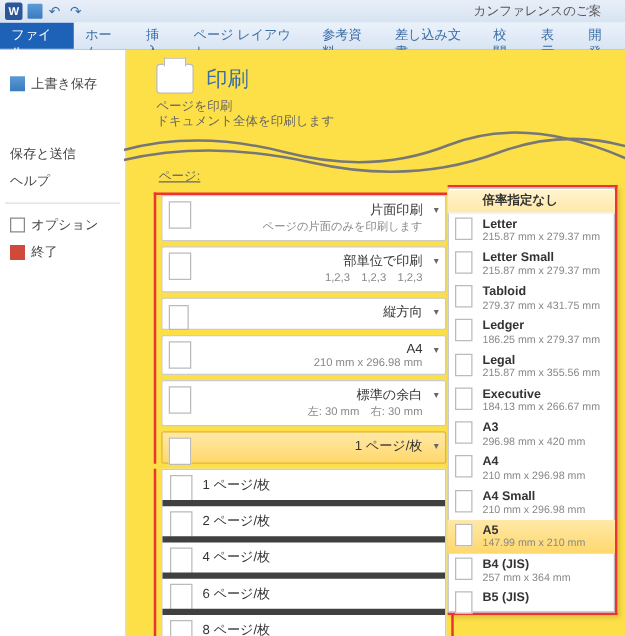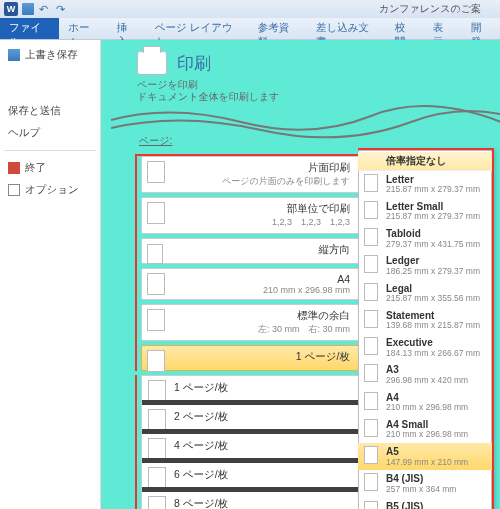--- a/index.html
+++ b/index.html
@@ -9,27 +9,27 @@
   .qat { display: flex; gap: 5px; align-items: center; }
   .qat span { width: 12px; height: 12px; display: block; }
   .save-ico { background: linear-gradient(#5b9bd5,#3a7bbf); border-radius: 1px; }
   .undo-ico::before { content:"↶"; color:#3a6ea5; font-size:11px; }
   .redo-ico::before { content:"↷"; color:#3a6ea5; font-size:11px; }
   .doctitle { position: absolute; right: 19px; font-size: 10px; color: #555; }
   .ribbon-tabs { height: 22px; background: linear-gradient(#eaf1fb,#d9e5f3); display: flex; align-items: stretch; border-bottom: 1px solid #b8cde2; }
   .tab { padding: 3px 9px; font-size: 10.5px; color: #3a6ea5; cursor: pointer; }
   .tab.file { background: #1e62b8; color: #fff; }
   .backstage { display: flex; height: calc(509px - 40px); }
-  .sidebar { width: 100px; background: #fff; padding-top: 4px; }
+  .sidebar { width: 100px; background: #fff; padding-top: 16px; }
   .sidebar-item { padding: 4px 8px; font-size: 10.5px; color: #444; display: flex; align-items: center; gap: 5px; }
   .sidebar-item .ico { width: 12px; height: 12px; display: inline-block; }
   .ico-save { background: linear-gradient(#5b9bd5,#3a7bbf); }
   .ico-x { background: #d04a3c; }
   .sidebar-sep { height: 1px; background: #ddd; margin: 6px 4px; }
-  .main { flex: 1; background: #5eead4; border-left: 1px solid #ddd; position: relative; padding: 6px 0 0 16px; }
+  .main { flex: 1; background: #fde047; border-left: 1px solid #ddd; position: relative; padding: 6px 0 0 4px; }
   .print-head { display: flex; align-items: center; gap: 10px; padding-left: 20px; height: 34px; }
   .printer { width: 30px; height: 24px; border: 1px solid #bbb; border-radius: 3px; background: #fff; position: relative; }
   .printer::before { content:""; position:absolute; top:-6px; left:5px; right:5px; height:6px; background:#fff; border:1px solid #bbb; border-bottom:none; }
   .big { font-size: 17px; color: #3a6ea5; }
   .subrow { padding-left: 20px; font-size: 10px; color: #666; margin-top: -2px; }
   .wave { position: relative; height: 30px; margin-top: -2px; }
   .wave svg { position:absolute; top:0; left:-6px; width: 510px; height: 40px; }
   .pagelbl { padding: 2px 0 6px 22px; font-size: 10px; color: #666; text-decoration: underline; }
   .settings { width: 240px; margin-left: 18px; border: 2px solid #e33; border-bottom: none; text-align: right; }
   .setrow { background: #fff; border: 1px solid #ccc; border-radius: 2px; margin: 0 4px 4px 4px; padding: 4px 18px 4px 30px; position: relative; font-size: 10.5px; min-height: 26px; }
@@ -85,26 +85,26 @@
       </div>
     <div style="height:34px"></div>
     <div class="sidebar-item">
         <span>保存と送信</span>
       </div>
     <div class="sidebar-item">
         <span>ヘルプ</span>
       </div>
     <div class="sidebar-sep"></div>
     <div class="sidebar-item">
+        <span class="ico" style="border:1px solid #888;background:#fff"></span>
+        <span>オプション</span>
+      </div>
+    <div class="sidebar-item">
         <span class="ico ico-x"></span>
         <span>終了</span>
-      </div>
-    <div class="sidebar-item">
-        <span class="ico" style="border:1px solid #888;background:#fff"></span>
-        <span>オプション</span>
       </div>
   </div>
 
   <div class="main">
     <div class="print-head">
       <div class="printer"></div>
       <div class="big">印刷</div>
     </div>
     <div class="subrow"><span>ページを印刷</span></div>
     <div class="subrow"><span>ドキュメント全体を印刷します</span></div>
@@ -160,21 +160,20 @@
 
     </div>
 
     <div class="flyout" id="flyout">
       <div class="fitem first noicon"><b>倍率指定なし</b></div>
     <div class="fitem"><span class="thumb"></span><b>Letter</b><div class="sub">215.87 mm x 279.37 mm</div></div>
         <div class="fitem"><span class="thumb"></span><b>Letter Small</b><div class="sub">215.87 mm x 279.37 mm</div></div>
         <div class="fitem"><span class="thumb"></span><b>Tabloid</b><div class="sub">279.37 mm x 431.75 mm</div></div>
         <div class="fitem"><span class="thumb"></span><b>Ledger</b><div class="sub">186.25 mm x 279.37 mm</div></div>
         <div class="fitem"><span class="thumb"></span><b>Legal</b><div class="sub">215.87 mm x 355.56 mm</div></div>
-        <div class="fitem"><span class="thumb"></span><b>Statement</b><div class="sub">139.68 mm x 215.87 mm</div></div>
         <div class="fitem"><span class="thumb"></span><b>Executive</b><div class="sub">184.13 mm x 266.67 mm</div></div>
         <div class="fitem"><span class="thumb"></span><b>A3</b><div class="sub">296.98 mm x 420 mm</div></div>
         <div class="fitem"><span class="thumb"></span><b>A4</b><div class="sub">210 mm x 296.98 mm</div></div>
         <div class="fitem"><span class="thumb"></span><b>A4 Small</b><div class="sub">210 mm x 296.98 mm</div></div>
         <div class="fitem sel"><span class="thumb"></span><b>A5</b><div class="sub">147.99 mm x 210 mm</div></div>
         <div class="fitem"><span class="thumb"></span><b>B4 (JIS)</b><div class="sub">257 mm x 364 mm</div></div>
         <div class="fitem"><span class="thumb"></span><b>B5 (JIS)</b></div>
       </div>
   </div>
 </div>

